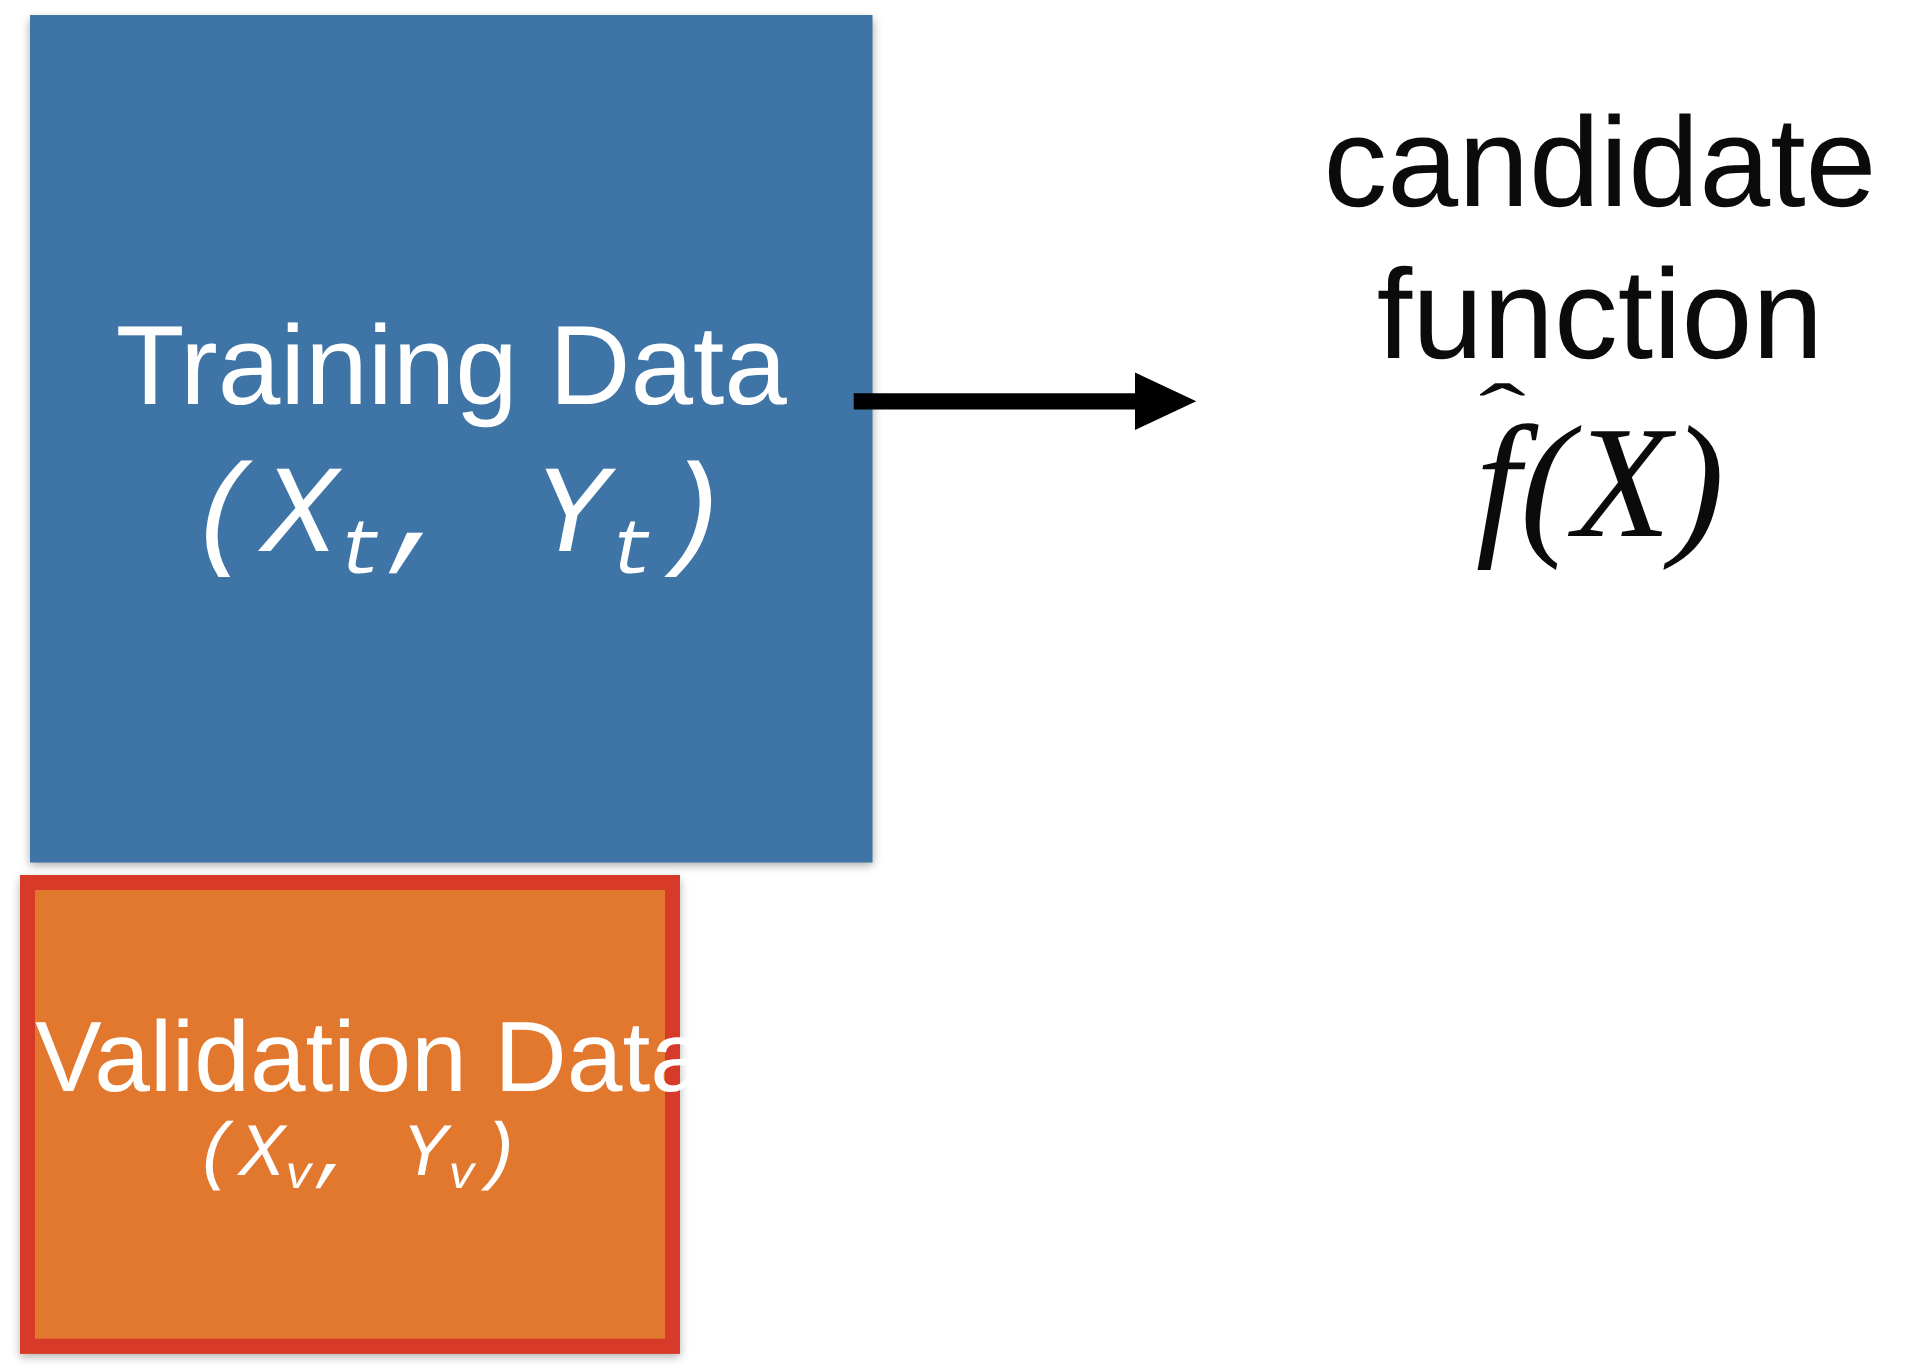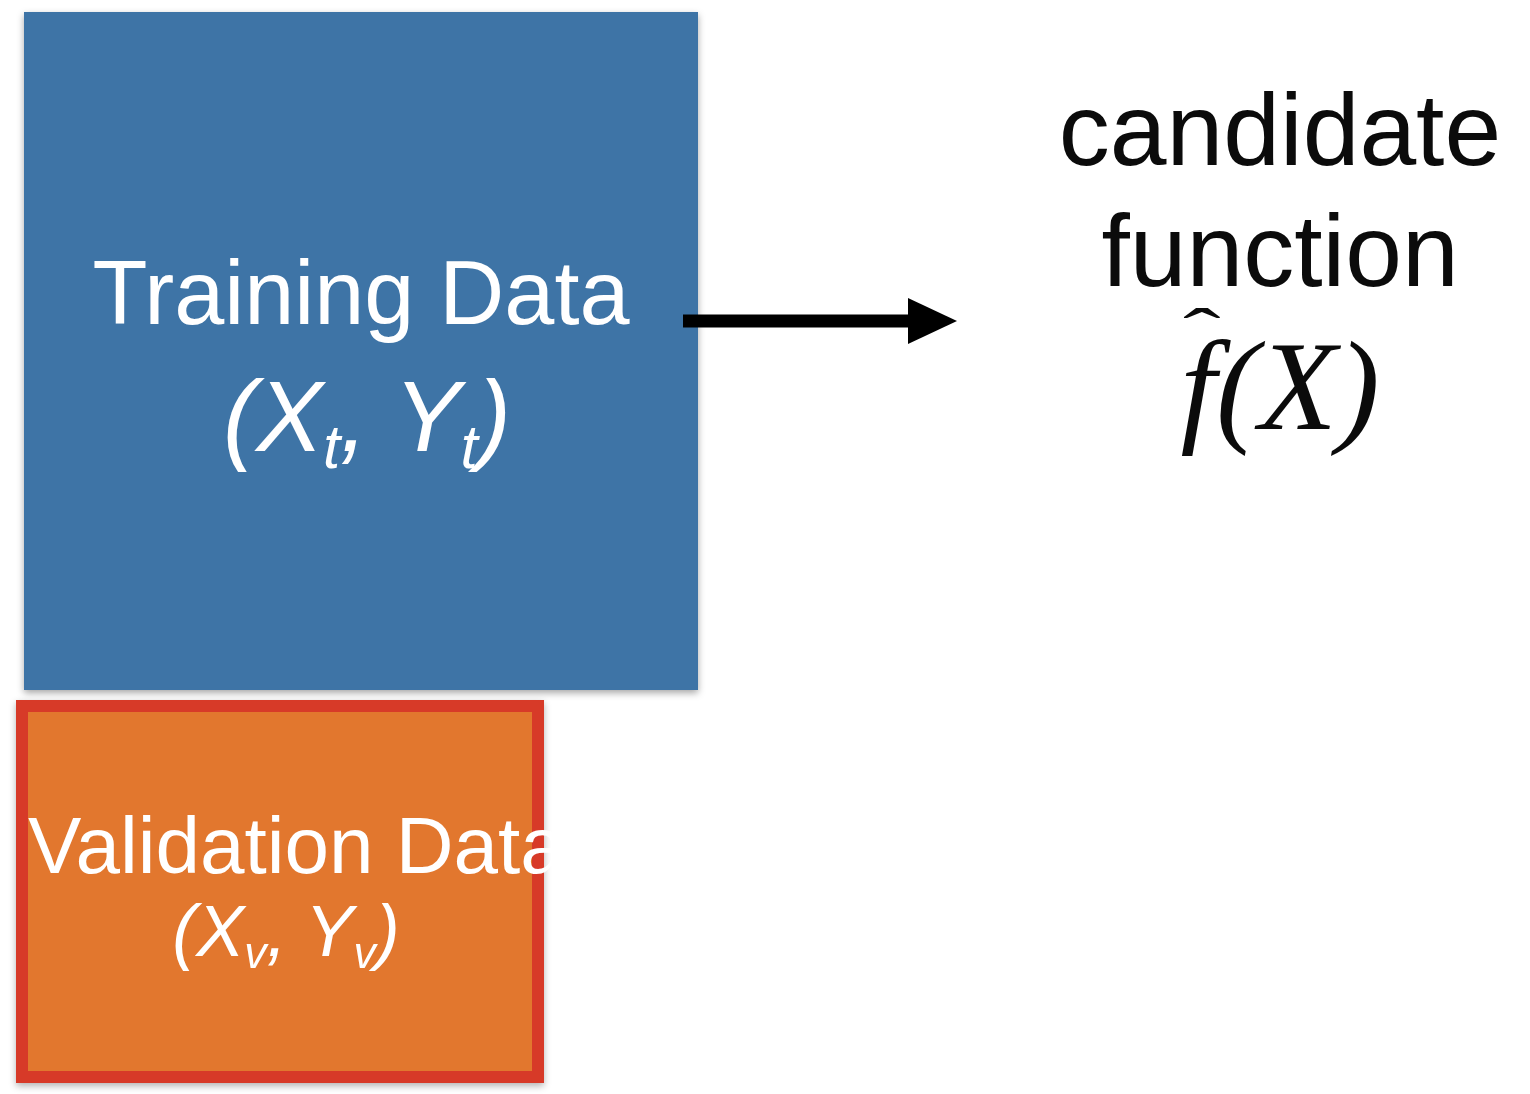--- a/index.html
+++ b/index.html
@@ -25,27 +25,27 @@
   }
   .box-label{
     position:absolute;left:0;right:0;text-align:center;
     color:#ffffff;line-height:1;white-space:nowrap;
   }
   .training-label{top:236px;font-size:90px;}
   .training-formula{top:354px;}
   .validation-label{top:94px;font-size:80px;}
   .validation-formula{top:183px;}
   .formula{
-    font-family:Liberation Sans, sans-serif;
+    font-family:Liberation Mono, monospace;
     font-style:italic;
     color:#ffffff;
     padding-left:12px;
   }
   .training-formula .formula-main{font-size:100px;}
-  .validation-formula .formula-main{font-size:72px;text-align:right;}
+  .validation-formula .formula-main{font-size:60px;text-align:right;}
   .sub{
     font-size:0.62em;
     vertical-align:-0.28em;
   }
   
   .arrow-svg{position:absolute;left:680px;top:290px;}
   .arrow-svg line{stroke:var(--arrow-color,#000);stroke-width:13px;}
   .arrow-svg polygon{fill:var(--arrow-color,#000);}
   
   .construct-block{

